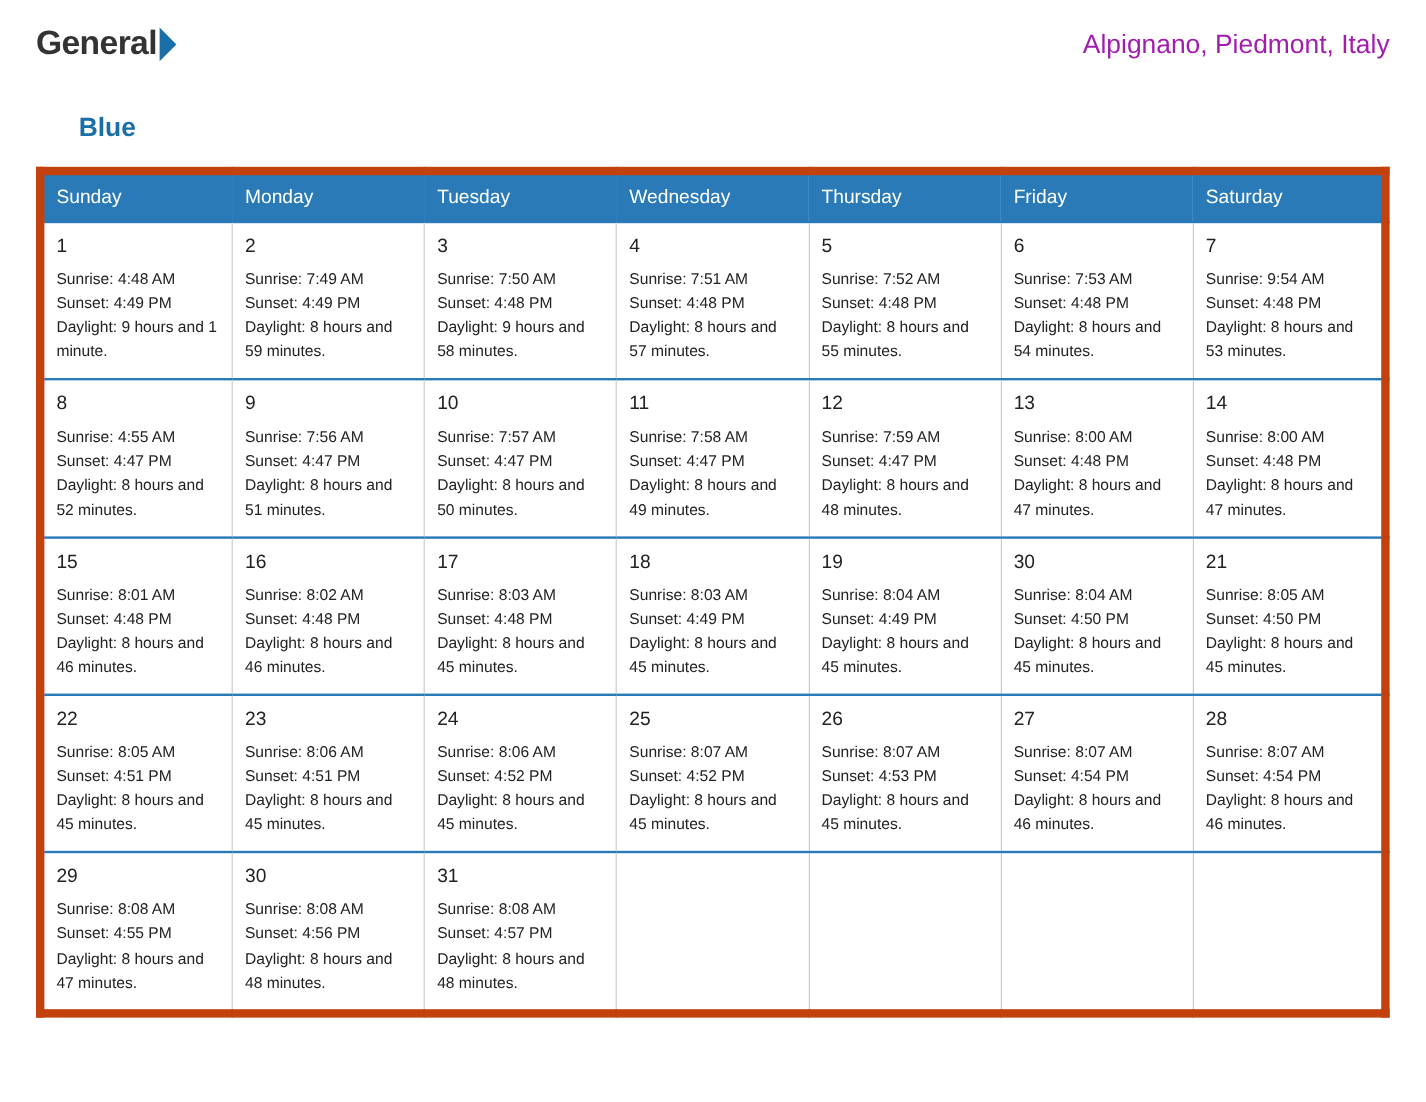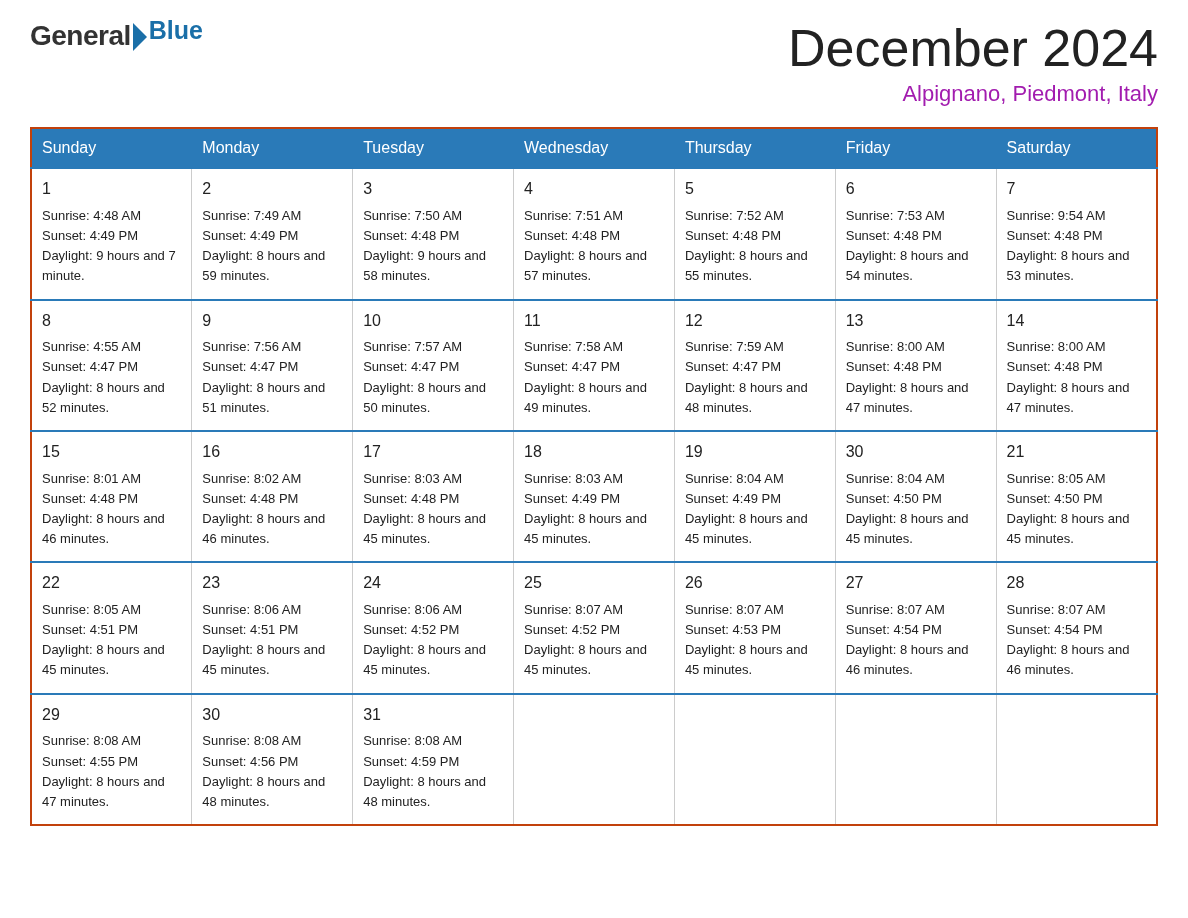--- a/index.html
+++ b/index.html
@@ -12,21 +12,23 @@
       padding: 20px 30px 30px 30px;
     }
     .header {
       display: flex;
       justify-content: space-between;
       align-items: flex-start;
       margin-bottom: 20px;
     }
     .logo {
       display: flex;
-      align-items: flex-start;
+      flex-direction: column;
+      align-items: center;
+      gap: 45px;
     }
     .logo-top {
       display: flex;
       align-items: center;
     }
     .logo-general {
       font-size: 28px;
       font-weight: bold;
       color: #333;
       letter-spacing: -0.5px;
@@ -34,21 +36,21 @@
     .logo-arrow {
       width: 0;
       height: 0;
       border-left: 14px solid #1a6fa8;
       border-top: 14px solid transparent;
       border-bottom: 14px solid transparent;
       margin-left: 2px;
       margin-top: 2px;
     }
     .logo-blue {
-      font-size: 25px;
+      font-size: 22px;
       font-weight: bold;
       color: #1a6fa8;
       margin-top: -4px;
       margin-left: 2px;
     }
     .title-block {
       text-align: right;
     }
     .month-title {
       font-size: 52px;
@@ -57,21 +59,21 @@
       line-height: 1.1;
     }
     .location {
       font-size: 22px;
       color: #a21caf;
       margin-top: 4px;
     }
     .calendar {
       width: 100%;
       border-collapse: collapse;
-      border: 2px solid #c2410c;
+      border: 7px solid #c2410c;
     }
     .calendar th {
       background-color: #2a7ab8;
       color: #fff;
       font-size: 16px;
       font-weight: normal;
       padding: 10px 10px;
       text-align: left;
       border: 1px solid #2a7ab8;
     }
@@ -101,21 +103,20 @@
 
 <div class="header">
   <div class="logo">
     <div class="logo-top">
       <span class="logo-general">General</span>
       <div class="logo-arrow"></div>
     </div>
     <span class="logo-blue">Blue</span>
   </div>
   <div class="title-block">
-    <div class="month-title">December 2024</div>
     <div class="location">Alpignano, Piedmont, Italy</div>
   </div>
 </div>
 
 <table class="calendar">
   <thead>
     <tr>
     <th>Sunday</th>
         <th>Monday</th>
         <th>Tuesday</th>
@@ -124,21 +125,21 @@
         <th>Friday</th>
         <th>Saturday</th>
       </tr>
   </thead>
   <tbody id="calendar-body">
   <tr>
         <td>
         <span class="day-num">1</span>
         <span>Sunrise: 4:48 AM</span><br>
         <span>Sunset: 4:49 PM</span><br>
-        <span>Daylight: 9 hours and 7 minute.</span>
+        <span>Daylight: 9 hours and 1 minute.</span>
       </td>
         <td>
         <span class="day-num">2</span>
         <span>Sunrise: 7:49 AM</span><br>
         <span>Sunset: 4:49 PM</span><br>
         <span>Daylight: 8 hours and 59 minutes.</span>
       </td>
         <td>
         <span class="day-num">3</span>
         <span>Sunrise: 7:50 AM</span><br>
@@ -311,21 +312,21 @@
       </td>
         <td>
         <span class="day-num">30</span>
         <span>Sunrise: 8:08 AM</span><br>
         <span>Sunset: 4:56 PM</span><br>
         <span>Daylight: 8 hours and 48 minutes.</span>
       </td>
         <td>
         <span class="day-num">31</span>
         <span>Sunrise: 8:08 AM</span><br>
-        <span>Sunset: 4:59 PM</span><br>
+        <span>Sunset: 4:57 PM</span><br>
         <span>Daylight: 8 hours and 48 minutes.</span>
       </td>
         <td class="empty"></td>
         <td class="empty"></td>
         <td class="empty"></td>
         <td class="empty"></td>
       </tr>
     </tbody>
 </table>
 

